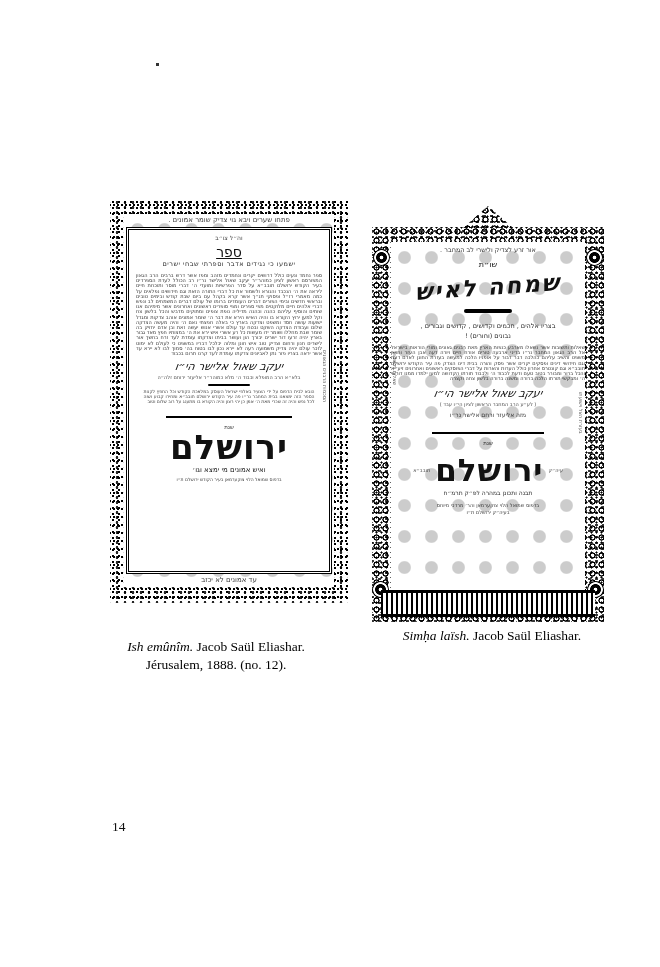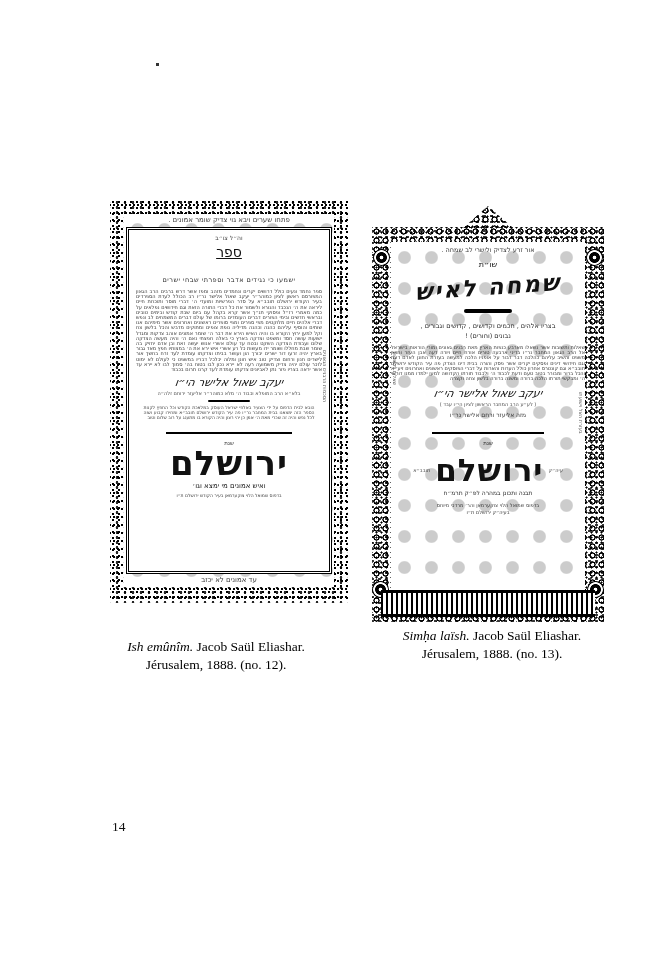--- a/index.html
+++ b/index.html
@@ -40,21 +40,21 @@
   #plate-left{left:110px;top:199px;width:238px;height:404px;}
   #plate-left .inner{left:14px;right:14px;top:15px;bottom:16px;}
   .hdr-line{font-size:7px;line-height:13px;height:13px;white-space:nowrap;opacity:.85;}
   .frame{
     align-self:stretch;flex:1;margin:0 2px;border:3px double #000;background:#fff;
     display:flex;flex-direction:column;align-items:center;padding:2px 7px;overflow:hidden;position:relative;
   }
   .dedication{font-size:6px;margin-top:2px;opacity:.8;}
   .sefer{font-size:14px;margin-top:3px;text-decoration:underline;}
   .title-l{font-size:20px;font-weight:bold;letter-spacing:3px;margin-top:2px;line-height:24px;}
-  .subtitle-l{font-size:6.5px;margin-top:16px;opacity:.9;letter-spacing:.5px;}
+  .subtitle-l{font-size:6.5px;margin-top:0;opacity:.9;letter-spacing:.5px;}
   .dense{
     font-size:5px;line-height:5.2px;text-align:justify;width:100%;margin-top:5px;
     opacity:.88;word-break:break-word;
   }
   .autograph{font-size:11px;margin-top:4px;font-style:italic;transform:skewX(-10deg);}
   .tinyline{font-size:5px;margin-top:1px;opacity:.8;}
   .mini-div{width:42px;height:2px;background:#000;margin-top:4px;border-radius:1px;}
   .note{font-size:4.5px;line-height:5px;text-align:justify;width:92%;margin-top:3px;opacity:.85;}
   .rule-l{width:68%;height:2px;background:#000;margin-top:12px;}
   .yearword{font-size:5.5px;margin-top:6px;opacity:.85;}
@@ -140,21 +140,21 @@
   </div>
 </div>
 
 <div id="plate-right" class="plate orn-bg2">
   <div class="peak orn-bg2"></div>
   <div class="rosette r-tl"></div>
   <div class="rosette r-tr"></div>
   <div class="rosette r-bl"></div>
   <div class="rosette r-br"></div>
   <div class="inner">
-    <div class="hdr-line-r he">אור זרע לצדיק ולישרי לב שמחה .</div>
+    <div class="hdr-line-r he">אור זרע לצדיק ולישרי לב המחבר .</div>
     <div class="shut he">שו״ת</div>
     <div class="title-r he">שמחה לאיש</div>
     <div class="blob-div"></div>
     <div class="line-r he">בצריו אלהים , חכמים וקדושים , קדושים וגבורים ,</div>
     <div class="line-r2 he">נבונים (וחורים) !</div>
     <div class="dense he">שאלות ותשובות אשר נשאלו מארבע כנפות הארץ מאת רבנים גאונים ומורי הוראות בישראל אל הרב הגאון המחבר נר״ו בדיני ארבעה טורים אורח חיים ויורה דעה אבן העזר וחושן משפט והשיב עליהם כהלכה דבר דבור על אופניו הלכה למעשה בעזרת החונן לאדם דעת וגם חידושי דינים ופסקים יקרים אשר פסק והורה בבית דינו הצדק פה עיר הקודש ירושלם תובב״א וגם קונטרס אחרון כולל הערות והארות על דברי הפוסקים ראשונים ואחרונים זיע״א והכל ברור ומבורר בטוב טעם ודעת לכבוד ה׳ ולכבוד תורתו הקדושה למען ילמדו ממנו דורשי ה׳ ומבקשי תורתו הלכה ברורה ומשנה ברורה בלשון צחה וקצרה</div>
     <div class="autograph-r he">יעקב שאול אלישר הי״ו</div>
     <div class="tinyline he">( לע״ע הרב המחבר הראשון לציון הי״ו עבד )</div>
     <div class="printerline he">מזה אליעזר ורחם אלישר נר״ו</div>
     <div class="rule-r"></div>
@@ -173,16 +173,15 @@
   <div class="band"></div>
 </div>
 
 <div id="cap-left" class="caption">
   <span class="cap-italic">Ish emûnîm.</span><span> Jacob Saül Eliashar.</span>
   <div>Jérusalem, 1888. (no. 12).</div>
 </div>
 
 <div id="cap-right" class="caption">
   <span class="cap-italic">Simḥa laïsh.</span><span> Jacob Saül Eliashar.</span>
-  <div>Jérusalem, 1888. (no. 13).</div>
 </div>
 
 <div class="folio">14</div>
 
 </body></html>

